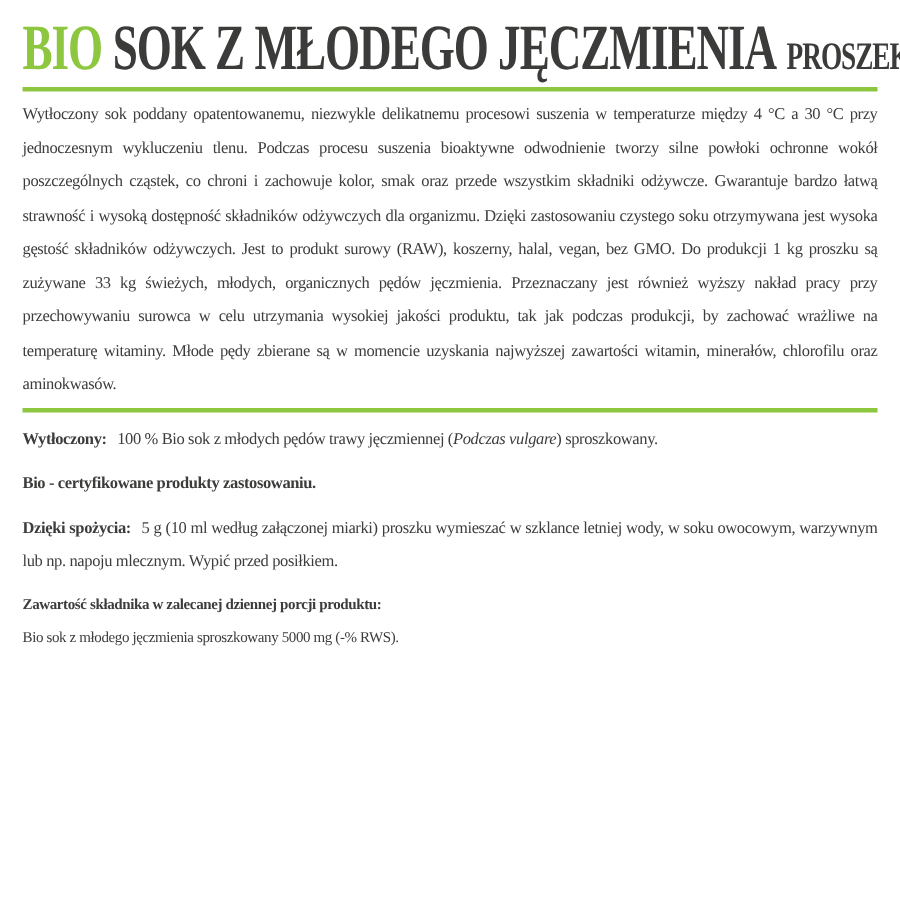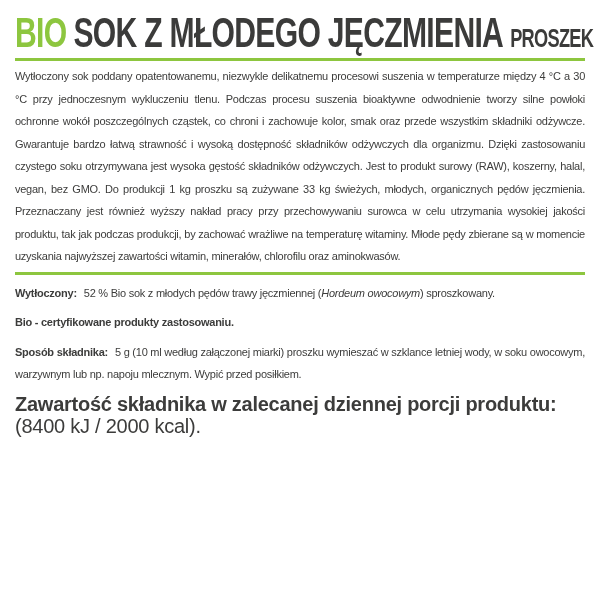--- a/index.html
+++ b/index.html
@@ -1,19 +1,19 @@
 <!DOCTYPE html>
 <html><head>
 <meta charset="utf-8">
 <style>
   html,body { margin:0; padding:0; background:#ffffff; }
   .page {
     width:600px; height:442px; box-sizing:border-box;
     background:#ffffff; color:#3c3c3b;
-    font-family:Liberation Sans, sans-serif;
+    font-family:Liberation Serif, serif;
     padding:8px 15px 0 15px;
     overflow:hidden; position:relative;
   }
   
   .header {
     display:flex; align-items:baseline; white-space:nowrap;
     transform:scaleX(0.70); transform-origin:left bottom;
     letter-spacing:-1px; height:46px;
   }
   .header .bio    { font-weight:bold; font-size:43px; color:#8dc63f; margin-right:10px; }
@@ -22,21 +22,21 @@
   .rule { height:3px; background:#8dc63f; border:none; margin:4px 0 0 0; }
   
   .copy {
     font-size:11px; line-height:22.5px; letter-spacing:-0.25px;
     text-align:justify; margin:4px 0 0 0;
   }
   .sect { margin-top:7px; }
   b.lbl { font-weight:bold; padding-right:7px; }
   .bold-line { font-weight:bold; text-align:left; }
   .plain { text-align:left; }
-  .content-lines div { font-size:20px; line-height:22.5px; letter-spacing:-0.25px; }
+  .content-lines div { font-size:10px; line-height:22.5px; letter-spacing:-0.25px; }
   
   .artifact { position:absolute; height:11px; top:586px; background:#f6f6f6; border-radius:1px; }
   i { font-style:italic; }
 </style>
 </head>
 <body>
 
 <div class="page">
 
   <div class="header">
@@ -44,28 +44,29 @@
     <span class="title">SOK Z MŁODEGO JĘCZMIENIA</span>
     <span class="form">PROSZEK</span>
   </div>
 
   <div class="rule"></div>
 
   <p class="copy">Wytłoczony sok poddany opatentowanemu, niezwykle delikatnemu procesowi suszenia w temperaturze między 4 °C a 30 °C przy jednoczesnym wykluczeniu tlenu. Podczas procesu suszenia bioaktywne odwodnienie tworzy silne powłoki ochronne wokół poszczególnych cząstek, co chroni i zachowuje kolor, smak oraz przede wszystkim składniki odżywcze. Gwarantuje bardzo łatwą strawność i wysoką dostępność składników odżywczych dla organizmu. Dzięki zastosowaniu czystego soku otrzymywana jest wysoka gęstość składników odżywczych. Jest to produkt surowy (RAW), koszerny, halal, vegan, bez GMO. Do produkcji 1 kg proszku są zużywane 33 kg świeżych, młodych, organicznych pędów jęczmienia. Przeznaczany jest również wyższy nakład pracy przy przechowywaniu surowca w celu utrzymania wysokiej jakości produktu, tak jak podczas produkcji, by zachować wrażliwe na temperaturę witaminy. Młode pędy zbierane są w momencie uzyskania najwyższej zawartości witamin, minerałów, chlorofilu oraz aminokwasów.</p>
 
   <div class="rule"></div>
 
-  <p class="copy sect"><b class="lbl">Wytłoczony:</b><span>52 % Bio sok z młodych pędów trawy jęczmiennej (</span><i>Hordeum owocowym</i><span>) sproszkowany.</span></p>
+  <p class="copy sect"><b class="lbl">Wytłoczony:</b><span>100 % Bio sok z młodych pędów trawy jęczmiennej (</span><i>Podczas vulgare</i><span>) sproszkowany.</span></p>
 
   <p class="copy sect bold-line">Bio - certyfikowane produkty zastosowaniu.</p>
 
-  <p class="copy sect"><b class="lbl">Sposób składnika:</b><span>5 g (10 ml według załączonej miarki) proszku wymieszać w szklance letniej wody, w soku owocowym, warzywnym lub np. napoju mlecznym. Wypić przed posiłkiem.</span></p>
+  <p class="copy sect"><b class="lbl">Dzięki spożycia:</b><span>5 g (10 ml według załączonej miarki) proszku wymieszać w szklance letniej wody, w soku owocowym, warzywnym lub np. napoju mlecznym. Wypić przed posiłkiem.</span></p>
 
   <div class="sect content-lines">
     <div class="bold-line">Zawartość składnika w zalecanej dziennej porcji produktu:</div>
+    <div class="plain">Bio sok z młodego jęczmienia sproszkowany 5000 mg (-% RWS).</div>
     <div class="plain">(8400 kJ / 2000 kcal).</div>
   </div>
 
   <div class="artifact" style="left:130px; width:60px;"></div>
   <div class="artifact" style="left:233px; width:67px;"></div>
   <div class="artifact" style="left:305px; width:24px;"></div>
   <div class="artifact" style="left:360px; width:30px;"></div>
   <div class="artifact" style="left:407px; width:26px;"></div>
   <div class="artifact" style="left:480px; width:17px;"></div>
   <div class="artifact" style="left:512px; width:13px;"></div>

